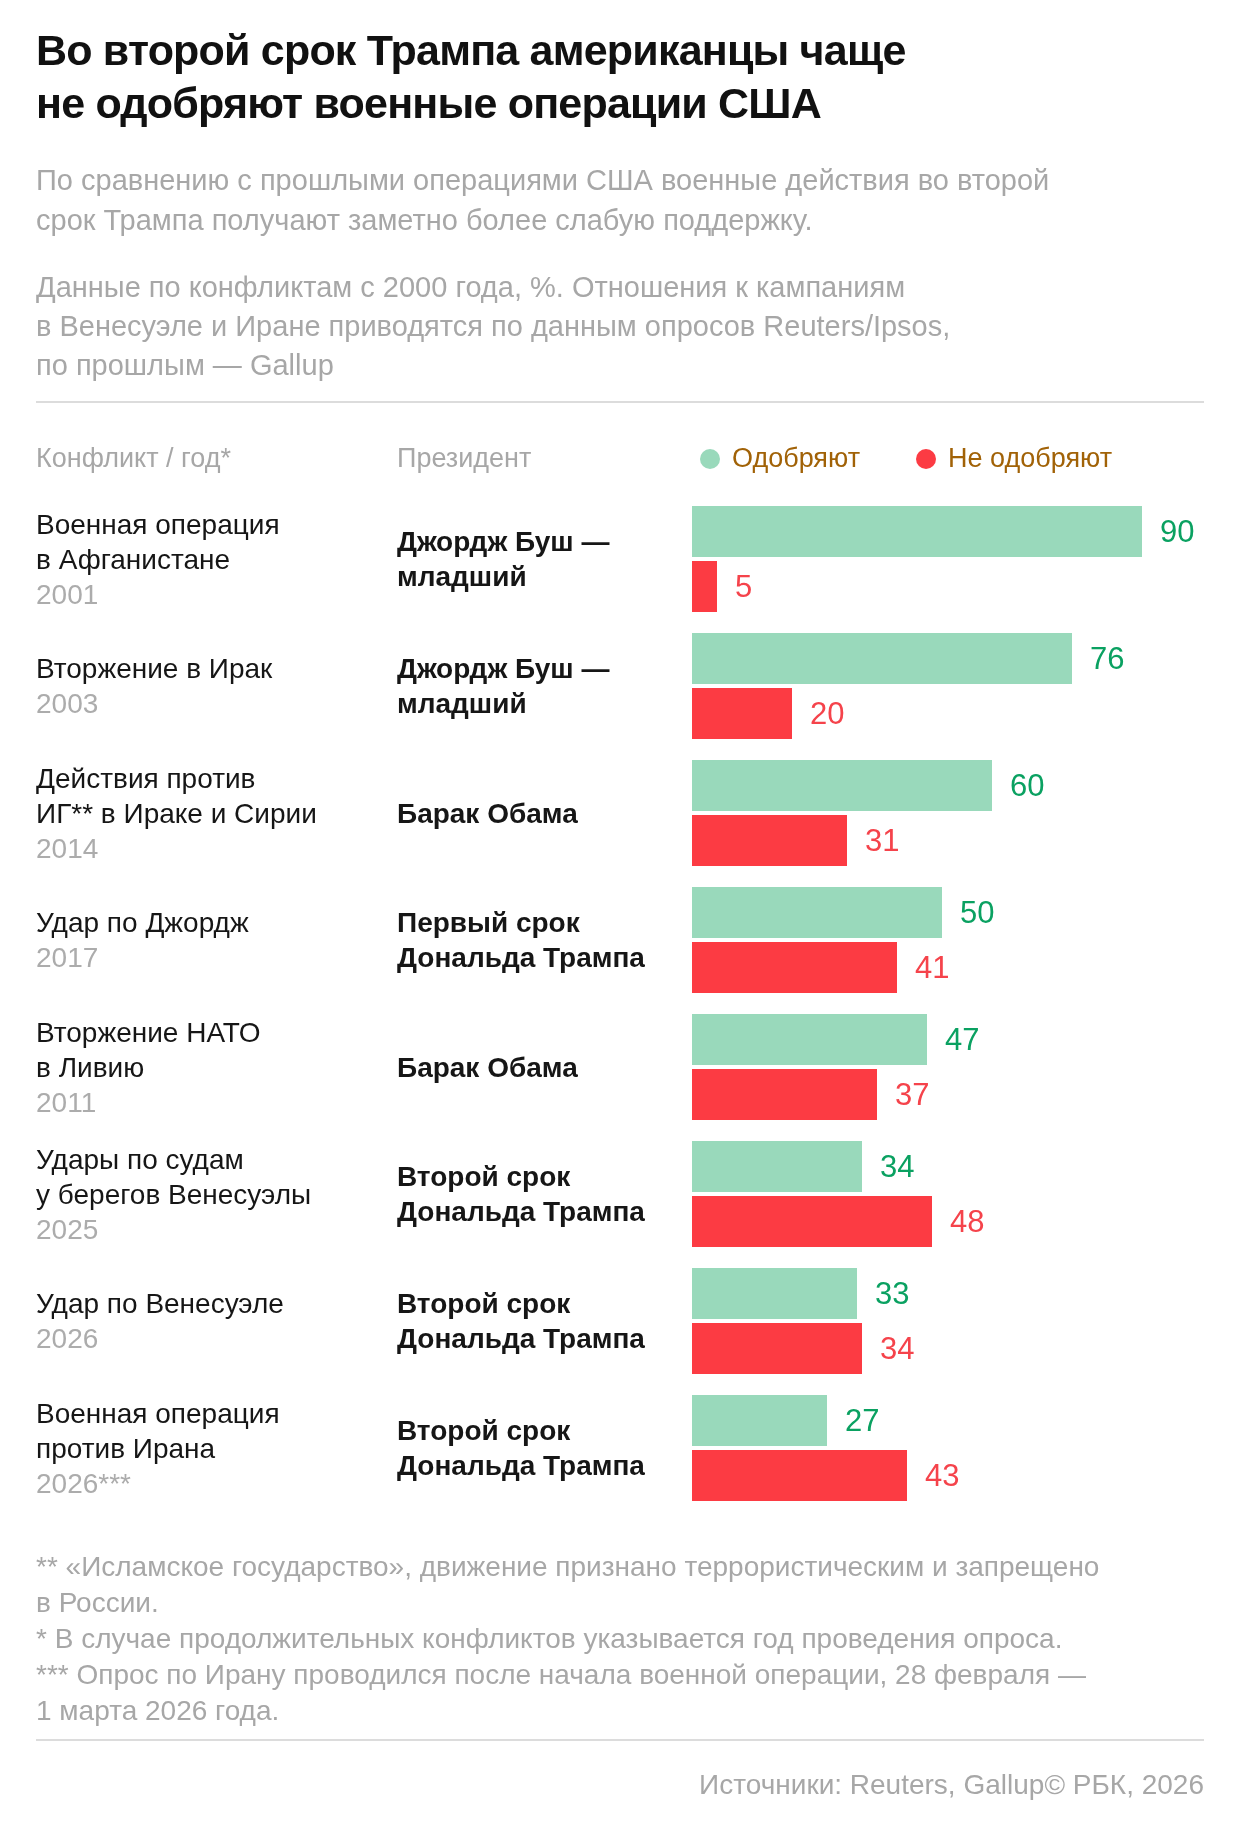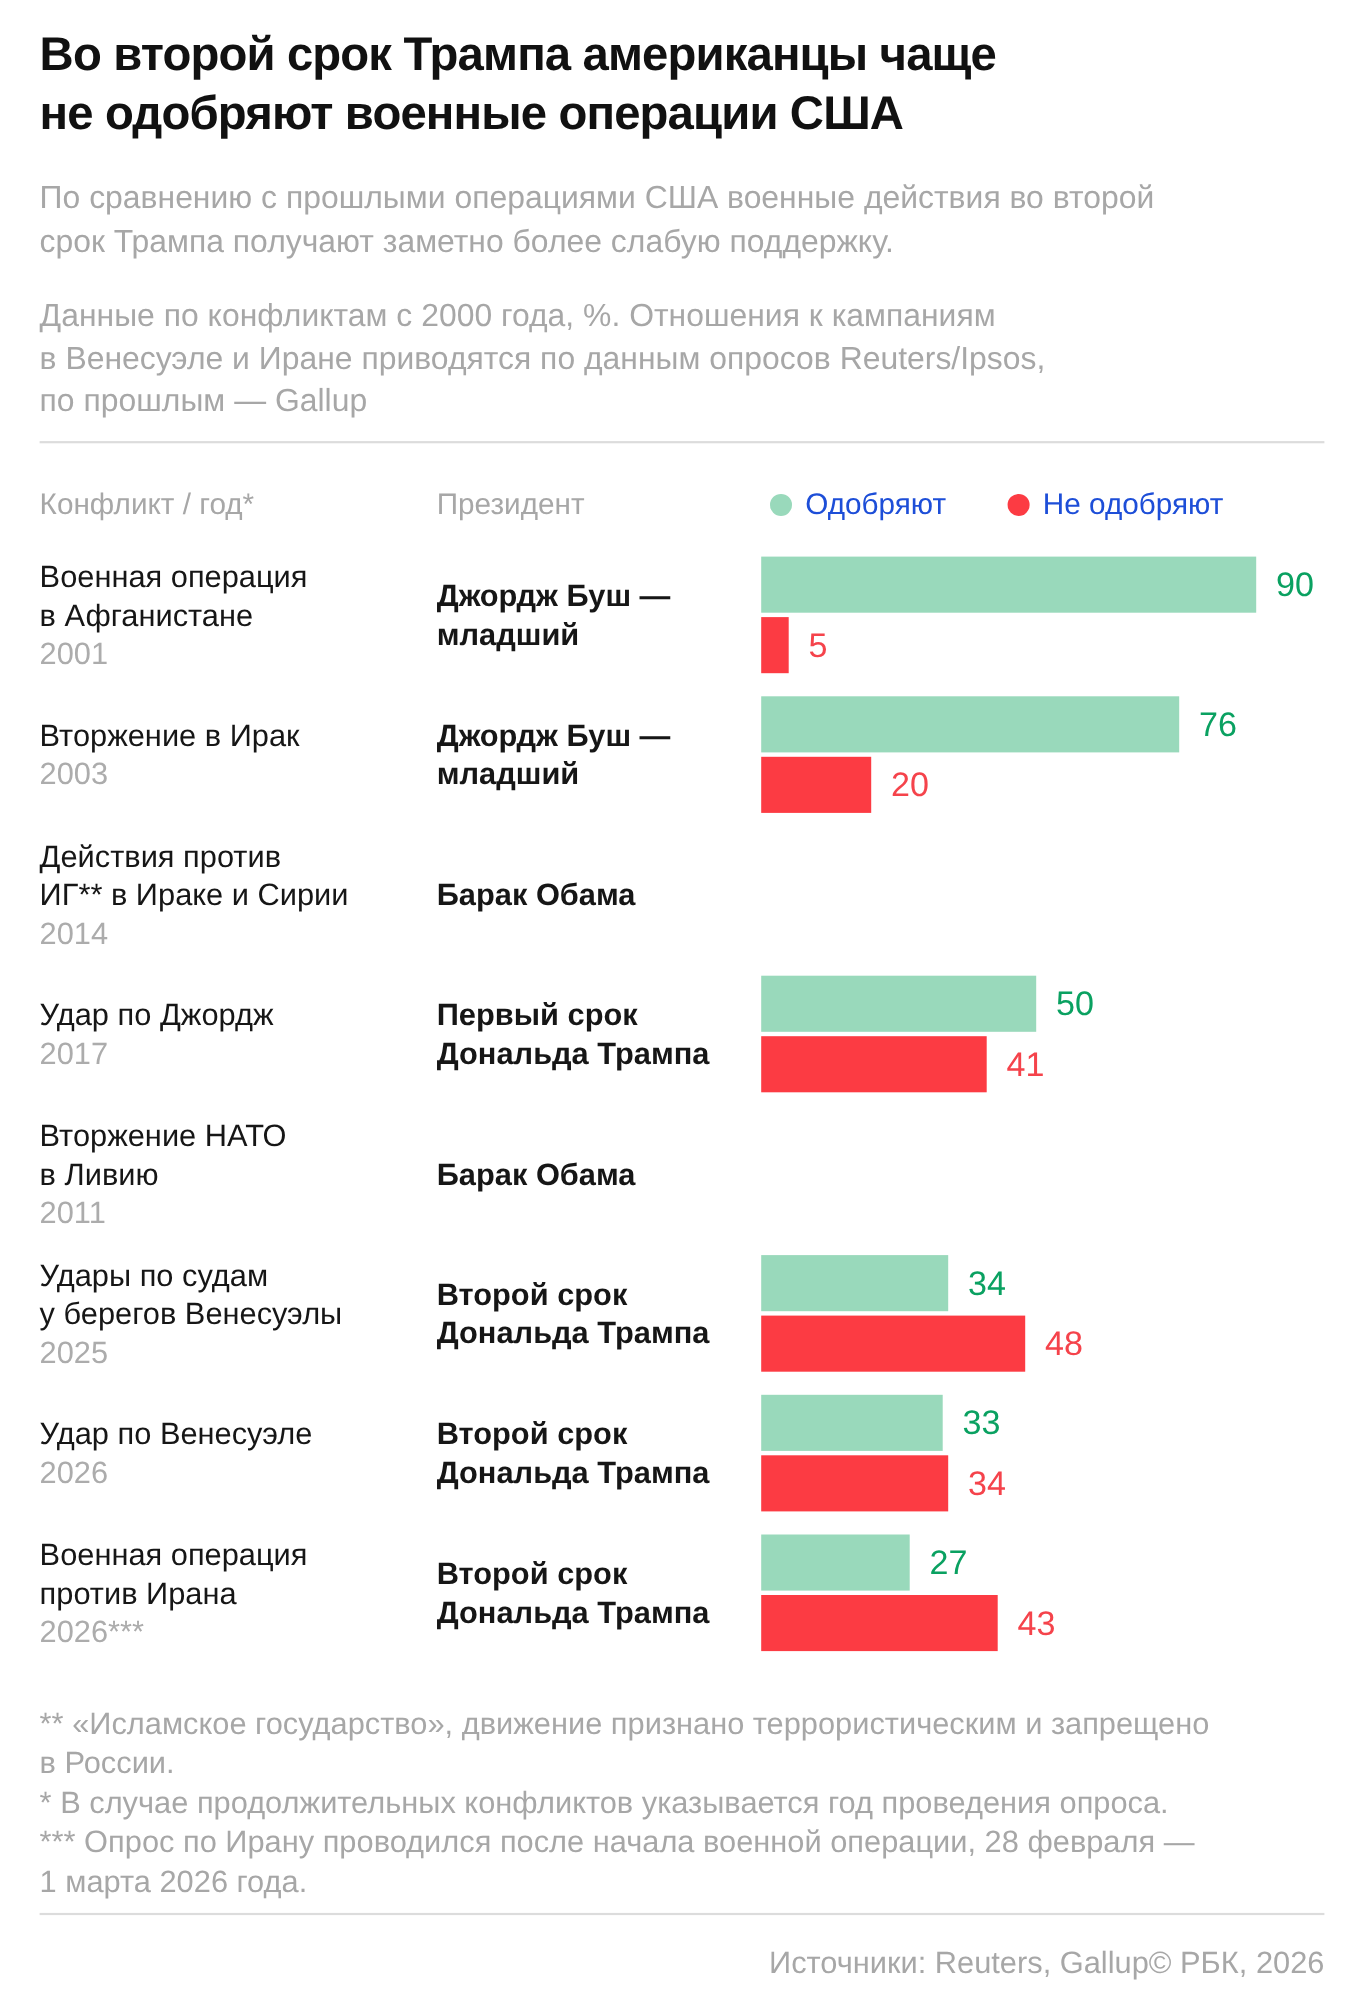--- a/index.html
+++ b/index.html
@@ -33,21 +33,21 @@
 
   .grid{display:grid;grid-template-columns:361px 295px 1fr;}
 
   .table-header{margin-top:40px;align-items:center;}
   .col-head{font-size:27px;color:#a7a7a7;}
   .legend{display:flex;align-items:center;margin-left:8px;gap:56px;}
   .legend-item{display:flex;align-items:center;gap:12px;}
   .legend-dot{width:20px;height:20px;border-radius:50%;flex:0 0 auto;}
   .legend-dot.approve{background:var(--approve-bar);}
   .legend-dot.disapprove{background:var(--disapprove-bar);}
-  .legend-label{font-size:27px;color:#1d4ed8;white-space:nowrap;}
+  .legend-label{font-size:27px;color:#a16207;white-space:nowrap;}
 
   .rows{margin-top:32px;}
   .row{min-height:106px;margin-bottom:21px;align-items:center;}
   .conflict-name{font-size:28px;line-height:35px;color:#161616;white-space:pre-line;}
   .year{font-size:28px;line-height:35px;color:#acacac;}
   .president{font-size:28px;line-height:35px;color:#161616;white-space:pre-line;align-self:center;font-weight:bold;}
   .bars{display:flex;flex-direction:column;gap:4px;}
   .bar-line{display:flex;align-items:center;}
   .bar{height:51px;flex:0 0 auto;}
   .bar.approve{background:var(--approve-bar);}
@@ -132,20 +132,30 @@
           </div>
         </div>
       </div>
       <div class="grid row">
         <div>
           <div class="conflict-name">Действия против
 ИГ** в Ираке и Сирии</div>
           <div class="year">2014</div>
         </div>
         <div class="president">Барак Обама</div>
+        <div class="bars">
+          <div class="bar-line">
+            <div class="bar approve" style="width: 300px;"></div>
+            <span class="val approve">60</span>
+          </div>
+          <div class="bar-line">
+            <div class="bar disapprove" style="width: 155px;"></div>
+            <span class="val disapprove">31</span>
+          </div>
+        </div>
       </div>
       <div class="grid row">
         <div>
           <div class="conflict-name">Удар по Джордж</div>
           <div class="year">2017</div>
         </div>
         <div class="president">Первый срок
 Дональда Трампа</div>
         <div class="bars">
           <div class="bar-line">
@@ -158,20 +168,30 @@
           </div>
         </div>
       </div>
       <div class="grid row">
         <div>
           <div class="conflict-name">Вторжение НАТО
 в Ливию</div>
           <div class="year">2011</div>
         </div>
         <div class="president">Барак Обама</div>
+        <div class="bars">
+          <div class="bar-line">
+            <div class="bar approve" style="width: 235px;"></div>
+            <span class="val approve">47</span>
+          </div>
+          <div class="bar-line">
+            <div class="bar disapprove" style="width: 185px;"></div>
+            <span class="val disapprove">37</span>
+          </div>
+        </div>
       </div>
       <div class="grid row">
         <div>
           <div class="conflict-name">Удары по судам
 у берегов Венесуэлы</div>
           <div class="year">2025</div>
         </div>
         <div class="president">Второй срок
 Дональда Трампа</div>
         <div class="bars">

